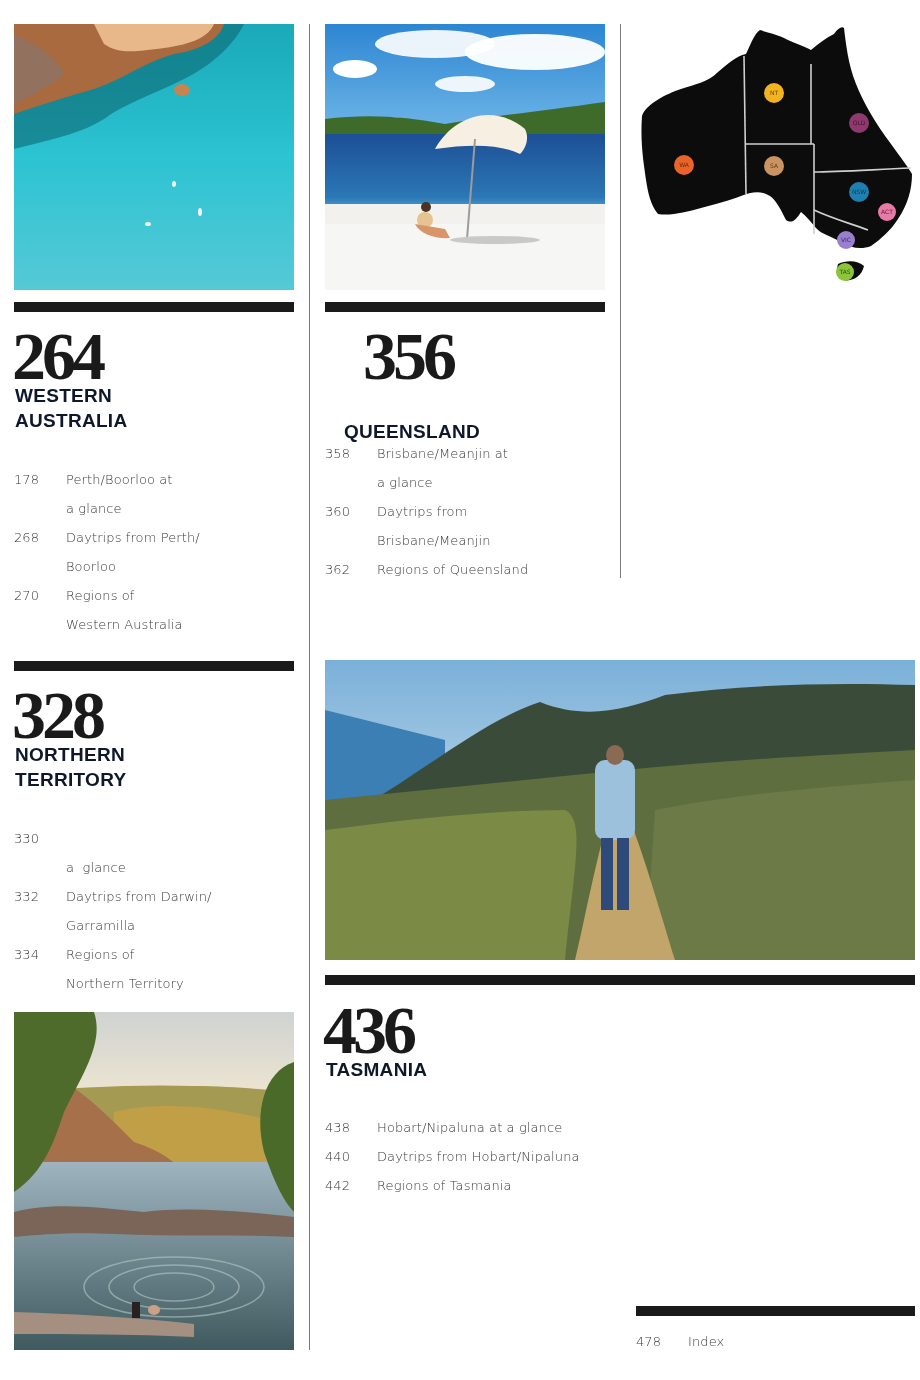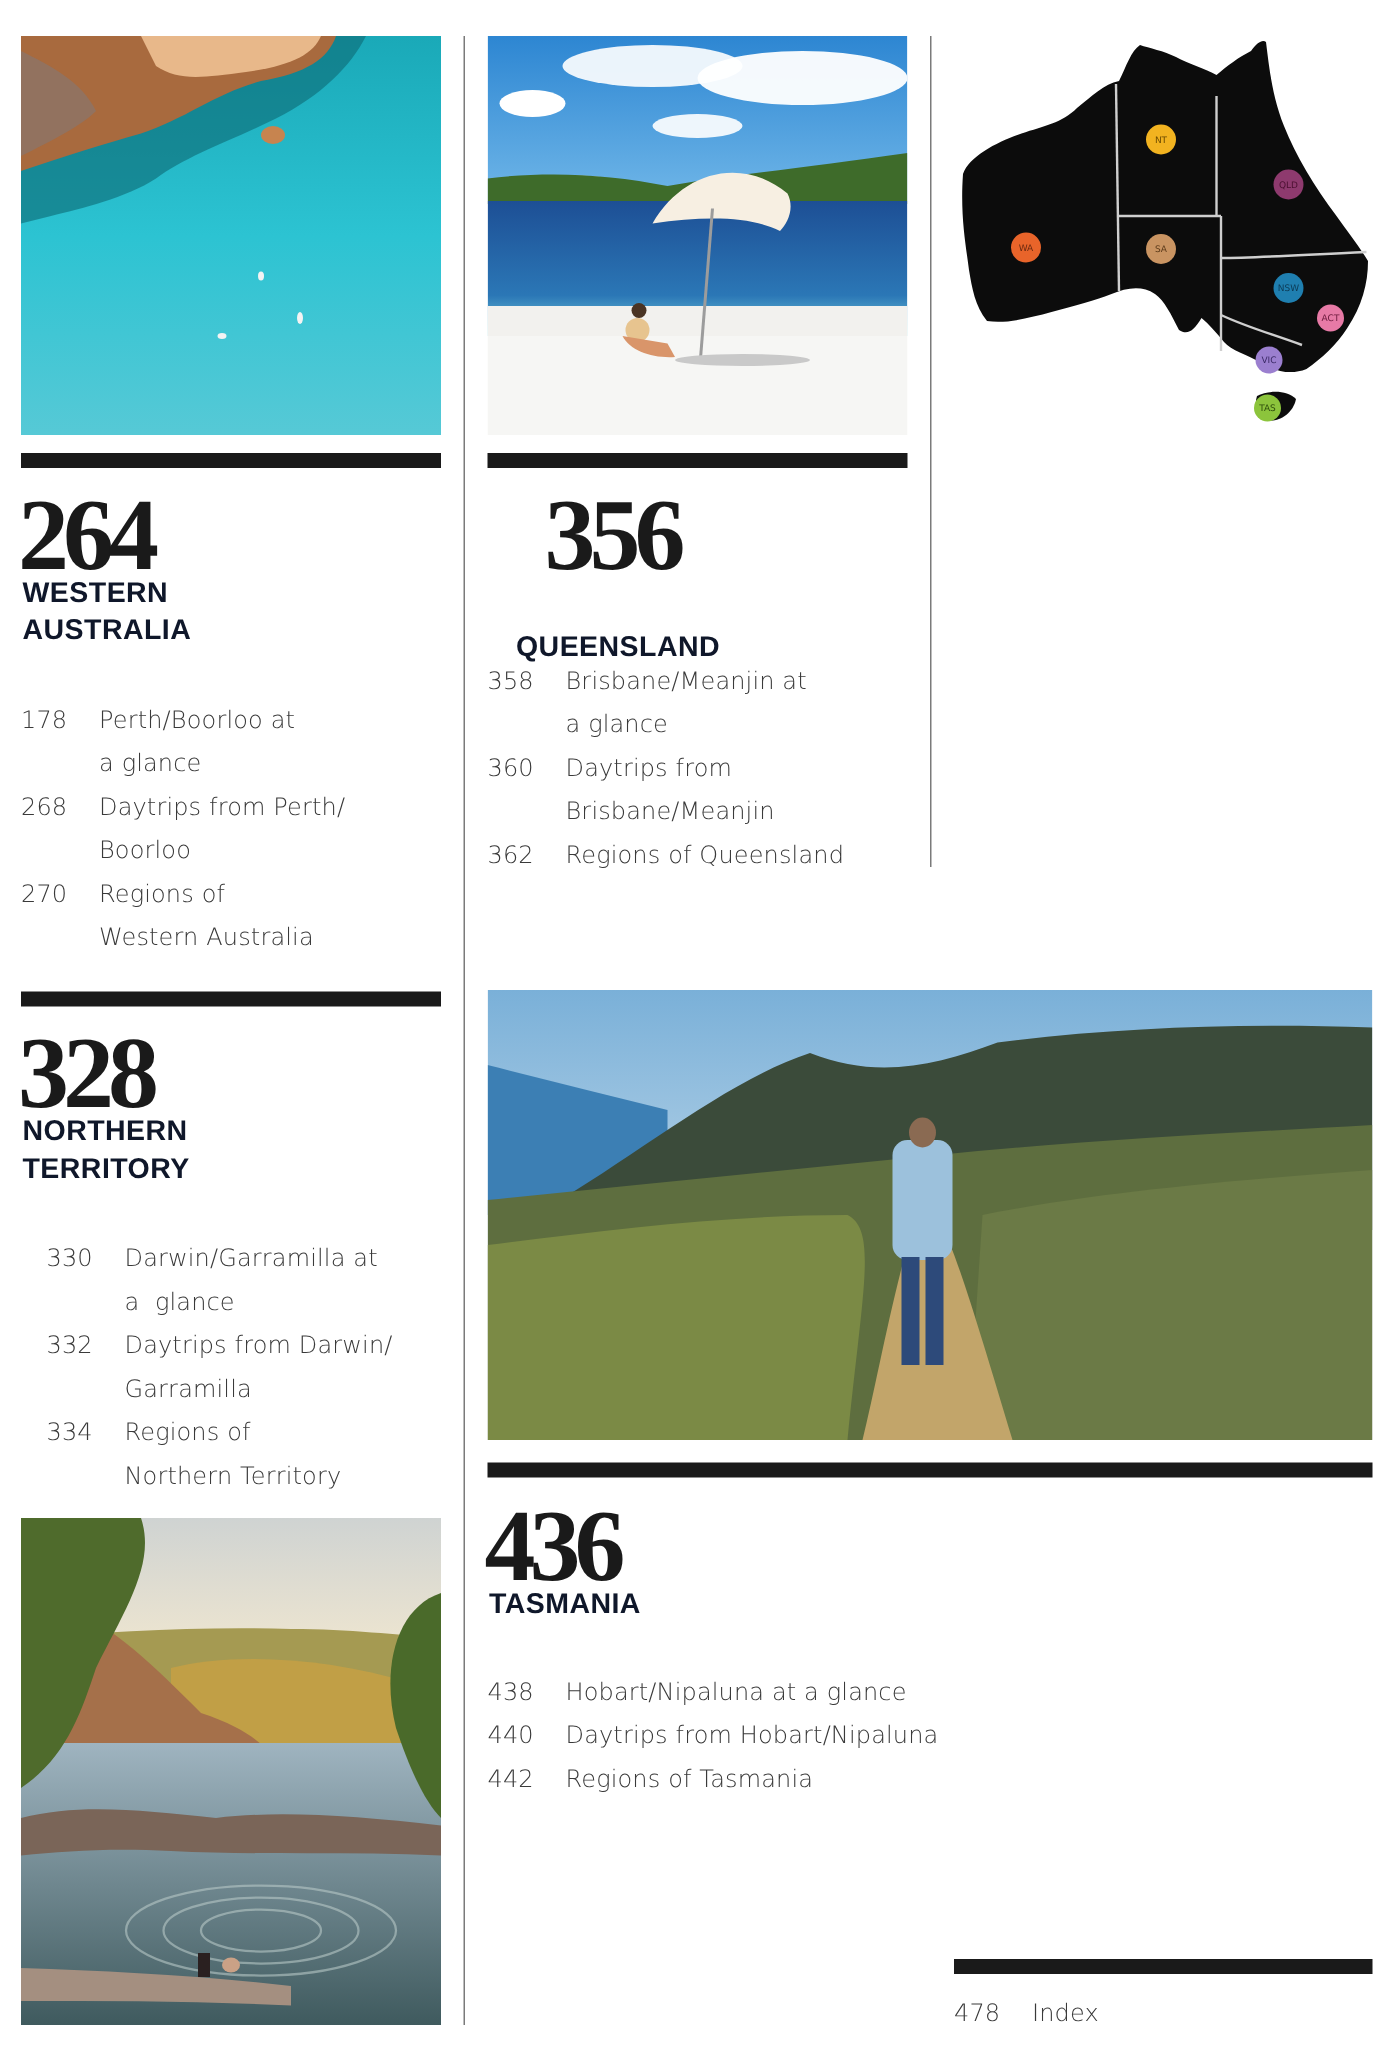--- a/index.html
+++ b/index.html
@@ -25,21 +25,21 @@
     letter-spacing: 0.3px; color: #0f172a;
   }
   .toc { position: absolute; margin: 0; padding: 0; list-style: none; }
   .toc li {
     display: flex; font-size: 19px; line-height: 29px;
     font-family: "DejaVu Sans", sans-serif; font-weight: 300; color: #3a3a3a;
     letter-spacing: 0.1px;
   }
   .toc .pg { width: 52px; flex: none; }
   .toc .ttl { flex: 1; }
-  .toc li { font-size: 16px; }
+  .toc li { font-size: 13px; }
 </style>
 </head>
 <body>
 
 <div class="vline" style="left:309px; top:24px; height:1326px;"></div>
 <div class="vline" style="left:620px; top:24px; height:554px;"></div>
 
 <div class="photo" style="left:14px; top:24px; width:280px; height:266px;">
   <svg width="280" height="266" viewBox="0 0 280 266">
     <defs>
@@ -186,24 +186,23 @@
       <span class="ttl">Regions of Queensland</span>
     </li>
 </ul>
 
 <div class="rule" style="left:14px; top:661px; width:280px;"></div>
 <div class="bignum" style="left:12px; top:681px;">328</div>
 <div class="region" style="left:15px; top:742px;">
   <div>NORTHERN</div>
   <div>TERRITORY</div>
 </div>
-<ul class="toc" style="left:14px; top:824px; width:295px;margin-left:17px;">
+<ul class="toc" style="left:14px; top:824px; width:295px;">
   <li>
       <span class="pg">330</span>
-      <span class="ttl">Darwin/Garramilla at</span>
     </li>
   <li>
       <span class="pg"></span>
       <span class="ttl" style="white-space:pre;">a  glance</span>
     </li>
   <li>
       <span class="pg">332</span>
       <span class="ttl">Daytrips from Darwin/</span>
     </li>
   <li>

